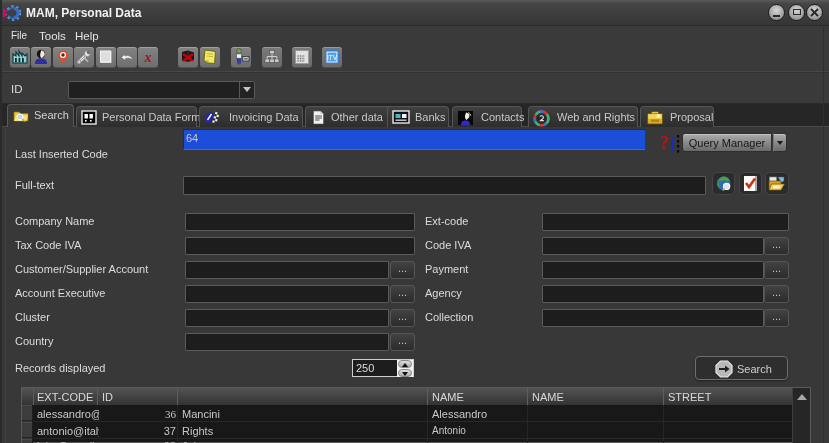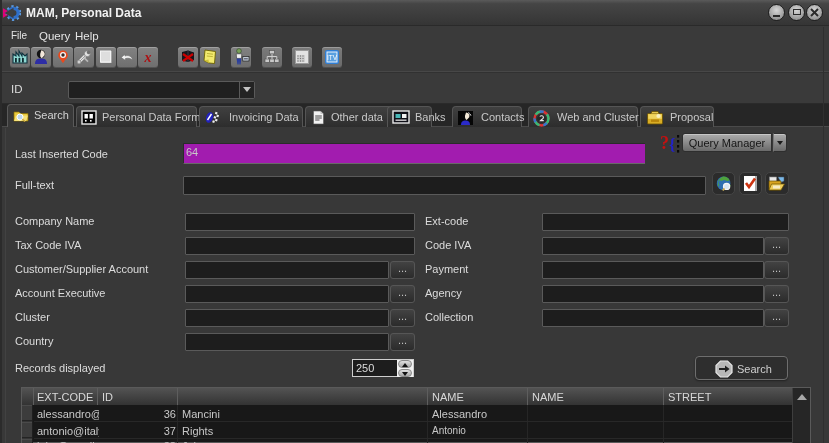--- a/index.html
+++ b/index.html
@@ -42,21 +42,21 @@
 <div class="cc" style="left:806px;">
     <svg width="15" height="15" style="position:absolute;left:0;top:0;">
       <g stroke="#2a2a2a" stroke-width="2">
         <line x1="4" y1="4" x2="11" y2="11"></line>
         <line x1="11" y1="4" x2="4" y2="11"></line>
       </g>
     </svg>
   </div>
 
 <div class="lbl" style="left:11px;top:30px;font-size:10px;color:#e4e4e4;">File</div>
-<div class="lbl" style="left:39px;top:30px;font-size:11.5px;color:#e4e4e4;">Query</div>
+<div class="lbl" style="left:39px;top:30px;font-size:11.5px;color:#e4e4e4;">Tools</div>
 <div class="lbl" style="left:75px;top:30px;font-size:11.5px;color:#e4e4e4;">Help</div>
 
 <div class="tbtn" style="left:10px;">
  <svg width="18" height="18" viewBox="0 0 18 18" style="left:1px;top:1px;">
       <path d="M2,15 L2,6 L5,8 L5,4 L8,8 L8,3 L11,8 L11,5 L14,8 L16,6 L16,15 Z" fill="#8ed8d2" stroke="#10323e" stroke-width="1.1"></path>
       <rect x="4" y="10" width="1.8" height="4.5" fill="#102a30"></rect>
       <rect x="7.5" y="10" width="1.8" height="4.5" fill="#102a30"></rect>
       <rect x="11" y="10" width="1.8" height="4.5" fill="#102a30"></rect>
     </svg>
 </div>
@@ -223,21 +223,21 @@
       <path d="M1.5,1 L8.5,1 L11.5,4 L11.5,14 L1.5,14 Z" fill="#f2f2f2" stroke="#555" stroke-width=".6"></path>
       <path d="M8.5,1 L8.5,4 L11.5,4 Z" fill="#c8c8c8"></path>
       <g stroke="#333" stroke-width=".9">
         <line x1="3.2" y1="6" x2="9.8" y2="6"></line>
         <line x1="3.2" y1="8" x2="9.8" y2="8"></line>
         <line x1="3.2" y1="10" x2="7.5" y2="10"></line>
       </g>
     </svg>
  <div class="tx" style="left:25px;">Other data</div>
 </div>
-<div class="tab" style="left:387px;width:45px;">
+<div class="tab" style="left:387px;width:62px;">
  <svg style="left:4px;" width="18" height="14" viewBox="0 0 18 14">
       <rect x="1" y="1" width="16" height="12" fill="#101018" stroke="#e8e8e8" stroke-width="1.4"></rect>
       <rect x="3.5" y="4" width="5" height="4" fill="#49b8b8"></rect>
       <rect x="10" y="4" width="4.5" height="4" fill="#f2f2f2"></rect>
       <rect x="3.5" y="9.5" width="11" height="1.4" fill="#d0d0d0"></rect>
     </svg>
  <div class="tx" style="left:27px;">Banks</div>
 </div>
 <div class="tab" style="left:452px;width:70px;">
  <svg style="left:4px;" width="17" height="16" viewBox="0 0 17 16">
@@ -250,40 +250,40 @@
  <div class="tx" style="left:28px;">Contacts</div>
 </div>
 <div class="tab" style="left:528px;width:110px;">
  <svg style="left:4px;" width="17" height="17" viewBox="0 0 17 17">
       <circle cx="8.5" cy="8.5" r="7" fill="none" stroke="#d33" stroke-width="2.4"></circle>
       <circle cx="8.5" cy="8.5" r="7" fill="none" stroke="#3b7" stroke-width="2.4" stroke-dasharray="6 7"></circle>
       <circle cx="8.5" cy="8.5" r="7" fill="none" stroke="#37c" stroke-width="2.4" stroke-dasharray="4 9" stroke-dashoffset="8"></circle>
       <circle cx="8.5" cy="8.5" r="4.4" fill="#262626"></circle>
       <path d="M6.8,6.5 C8,5.2 10.4,5.6 10.4,7.4 C10.4,9 8.3,9.4 7.4,10.6 L10.8,10.6" stroke="#e8e8e8" stroke-width="1.1" fill="none"></path>
     </svg>
- <div class="tx" style="left:28px;">Web and Cluster</div>
+ <div class="tx" style="left:28px;">Web and Rights</div>
 </div>
 <div class="tab" style="left:640px;width:74px;">
  <svg style="left:5px;" width="18" height="15" viewBox="0 0 18 15">
       <rect x="1.5" y="3.5" width="15" height="10.5" rx="1" fill="#d9ad25" stroke="#6b5200" stroke-width=".8"></rect>
       <rect x="2.2" y="4.2" width="13.6" height="4.6" fill="#f0d560"></rect>
       <path d="M5,3.5 L6,1.5 L12,1.5 L13,3.5" fill="#e8c94e" stroke="#6b5200" stroke-width=".8"></path>
       <circle cx="12.5" cy="6" r="2.1" fill="#f8f0c2"></circle>
       <rect x="5" y="9.5" width="8" height="2.4" fill="#b8860b"></rect>
     </svg>
  <div class="tx" style="left:29px;">Proposal</div>
 </div>
 
 <div class="abs" style="left:0;top:127px;width:829px;height:316px;background:#383838;"></div>
 <div class="abs" style="left:5px;top:128px;width:1px;height:315px;background:#424242;"></div>
 <div class="abs" style="left:823px;top:27px;width:1px;height:416px;background:#2f2f2f;z-index:9;"></div>
 <div class="abs" style="left:0;top:0;width:2px;height:443px;background:#2b2b2b;z-index:9;"></div>
 
 <div class="lbl" style="left:15px;top:148px;">Last Inserted Code</div>
-<div class="abs" style="left:183px;top:143px;width:462px;height:21px;background:#a21caf;border-top:1px solid #2b2b2b;border-left:1px solid #2b2b2b;border-bottom:1px solid #696969;">
+<div class="abs" style="left:183px;top:129px;width:462px;height:21px;background:#1d4ed8;border-top:1px solid #2b2b2b;border-left:1px solid #2b2b2b;border-bottom:1px solid #696969;">
  <div class="lbl" style="left:2px;top:2px;color:#c8c8c8;">64</div>
 </div>
 
 <svg class="abs" style="left:660px;top:133px;" width="22" height="20" viewBox="0 0 22 20">
  <text x="0" y="16" font-size="18" font-weight="bold" fill="#c41111" font-family="Liberation Serif">?</text>
  <text x="9" y="16.5" font-size="16" font-weight="bold" fill="#2222cc" font-family="Liberation Serif">{</text>
  <g fill="#0a0a0a">
       <rect x="17" y="2" width="2.2" height="2.6"></rect>
       <rect x="17" y="7" width="2.2" height="2.6"></rect>
       <rect x="17" y="12" width="2.2" height="2.6"></rect>
@@ -401,21 +401,21 @@
  <div class="lbl" style="left:646px;top:3px;font-size:11px;color:#d8d8d8;">STREET</div>
 
  <div class="abs" style="left:155px;top:17px;width:1px;height:39px;background:#262626;"></div>
  <div class="abs" style="left:405px;top:17px;width:1px;height:39px;background:#262626;"></div>
  <div class="abs" style="left:505px;top:17px;width:1px;height:39px;background:#262626;"></div>
  <div class="abs" style="left:641px;top:17px;width:1px;height:39px;background:#262626;"></div>
 
  <div class="abs" style="left:12px;top:17px;width:758px;height:17px;border-bottom:1px solid #282828;"></div>
  <div class="abs" style="left:12px;top:34px;width:758px;height:17px;border-bottom:1px solid #282828;"></div>
  <div class="lbl" style="left:15px;top:20px;font-size:11px;color:#c8c8c8;width:62px;overflow:hidden;">alessandro@</div>
- <div class="lbl" style="left:100px;top:20px;font-size:11px;color:#c8c8c8;width:54px;text-align:right;">36</div>
+ <div class="lbl" style="left:100px;top:20px;font-size:11px;color:#c8c8c8;width:54px;text-align:right;font-family:Liberation Serif, serif;">36</div>
  <div class="lbl" style="left:160px;top:20px;font-size:11px;color:#c8c8c8;">Mancini</div>
  <div class="lbl" style="left:410px;top:20px;font-size:11px;color:#c8c8c8;">Alessandro</div>
  <div class="lbl" style="left:15px;top:37px;font-size:11px;color:#c8c8c8;width:62px;overflow:hidden;">antonio@italy</div>
  <div class="lbl" style="left:100px;top:37px;font-size:11px;color:#c8c8c8;width:54px;text-align:right;">37</div>
  <div class="lbl" style="left:160px;top:37px;font-size:11px;color:#c8c8c8;">Rights</div>
  <div class="lbl" style="left:410px;top:37px;font-size:10px;color:#c8c8c8;">Antonio</div>
  <div class="lbl" style="left:15px;top:52px;font-size:11px;color:#c8c8c8;width:62px;overflow:hidden;">luke@gmail</div>
  <div class="lbl" style="left:100px;top:52px;font-size:11px;color:#c8c8c8;width:54px;text-align:right;">38</div>
  <div class="lbl" style="left:160px;top:52px;font-size:11px;color:#c8c8c8;">Johnson</div>
 

